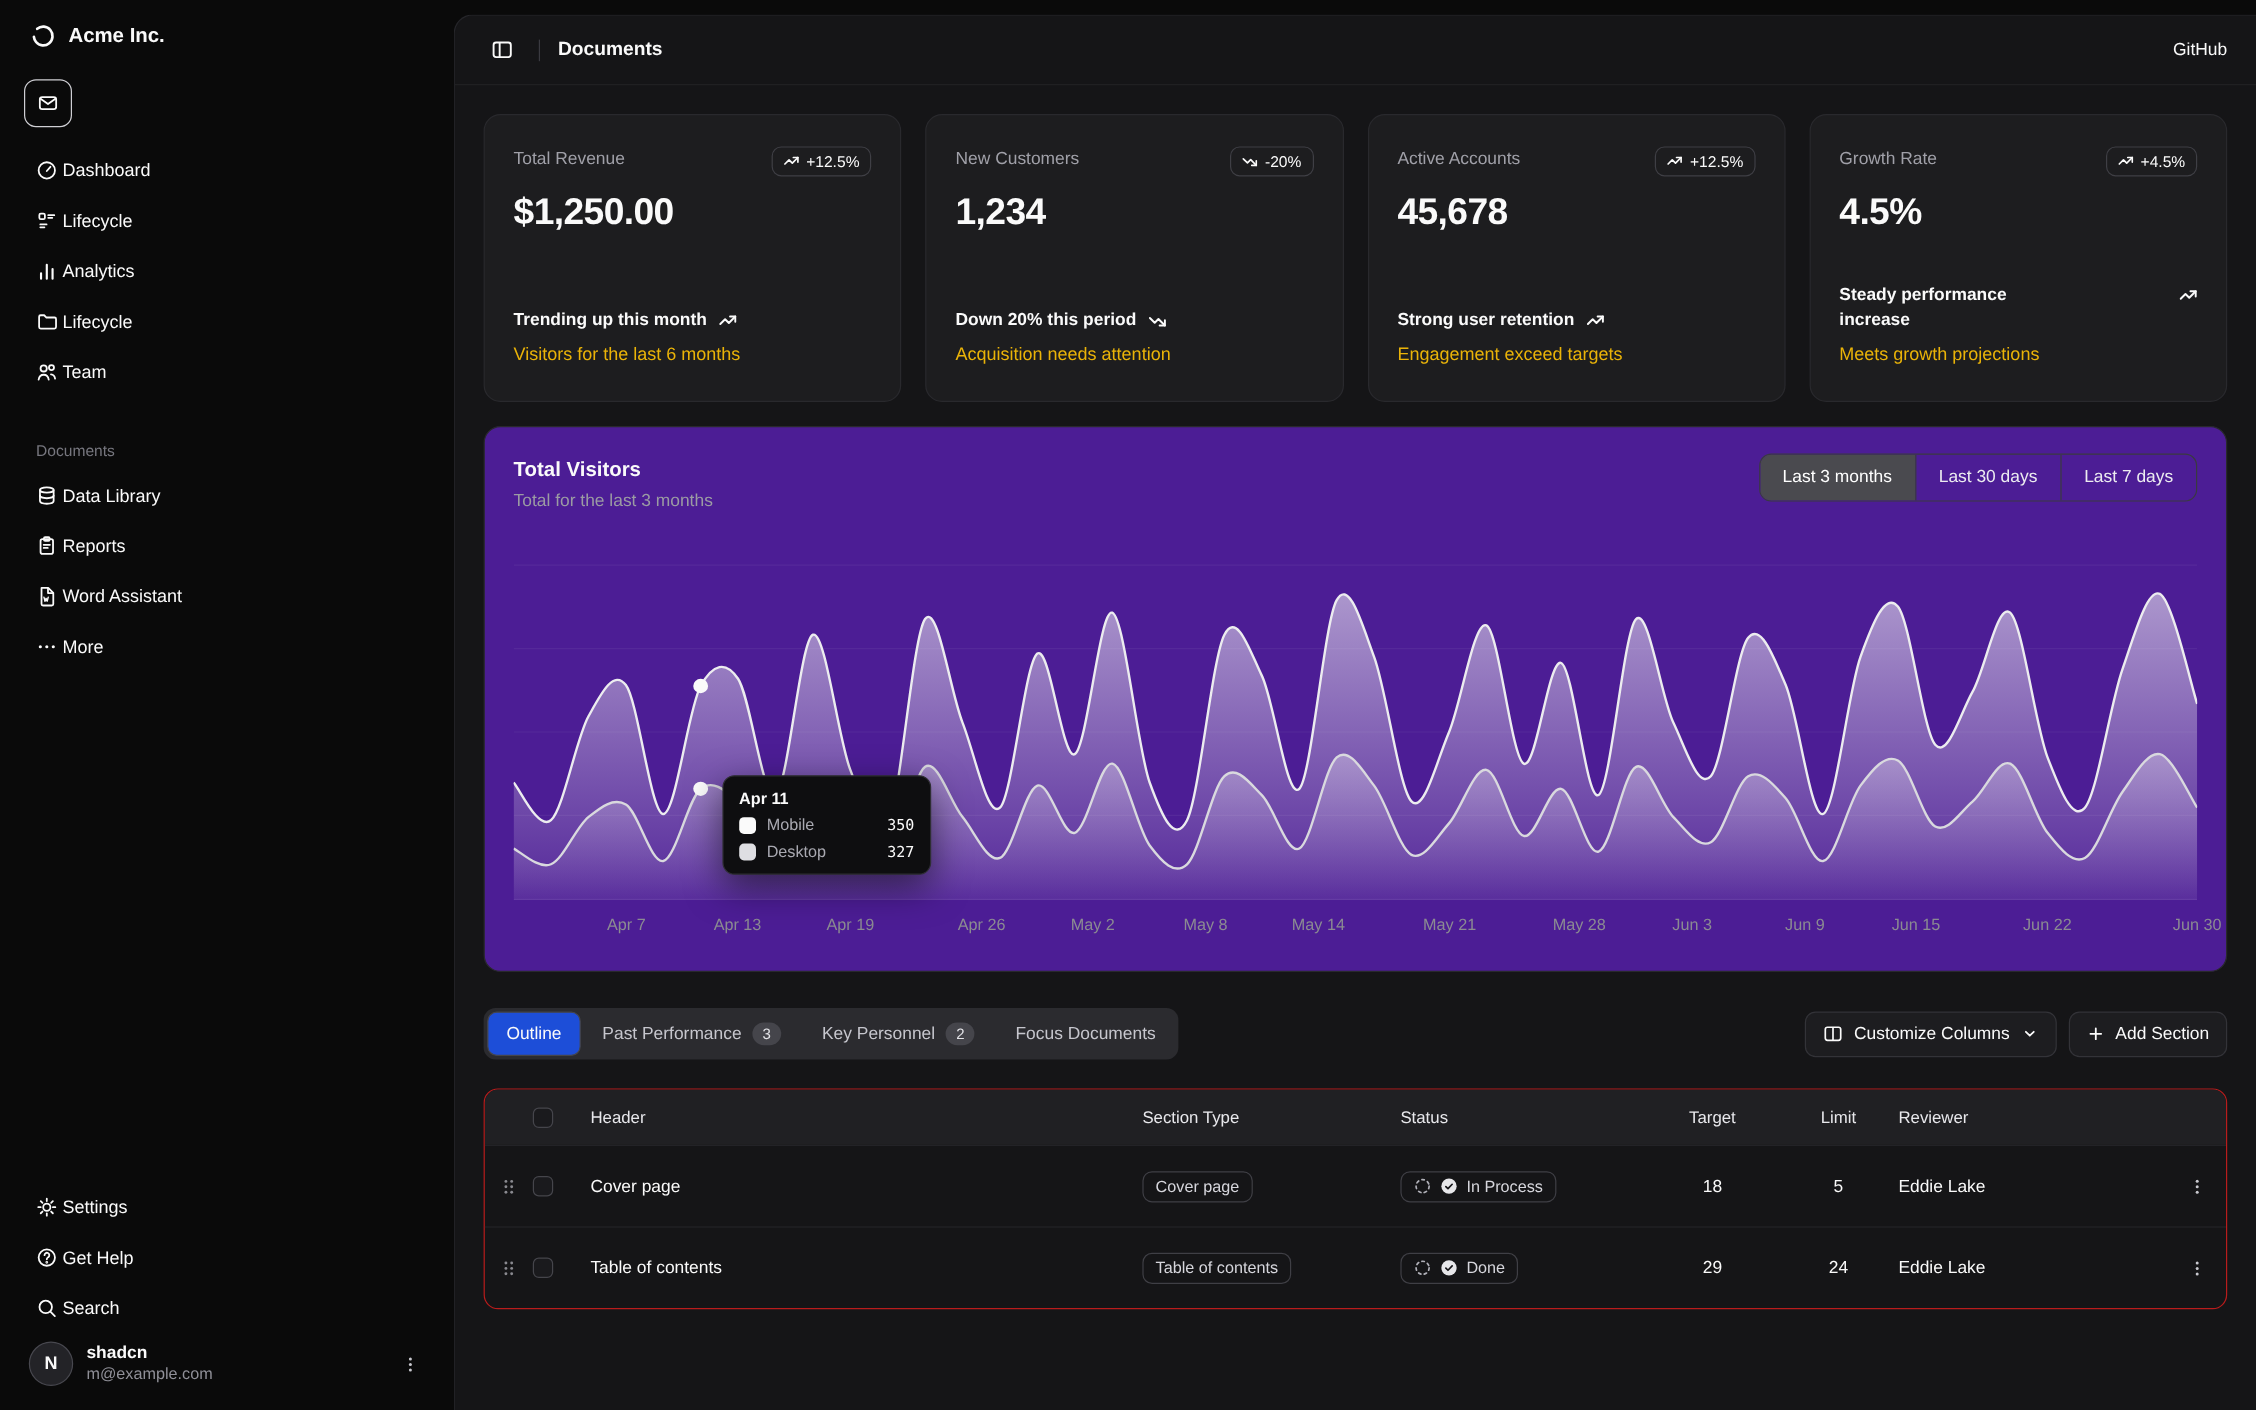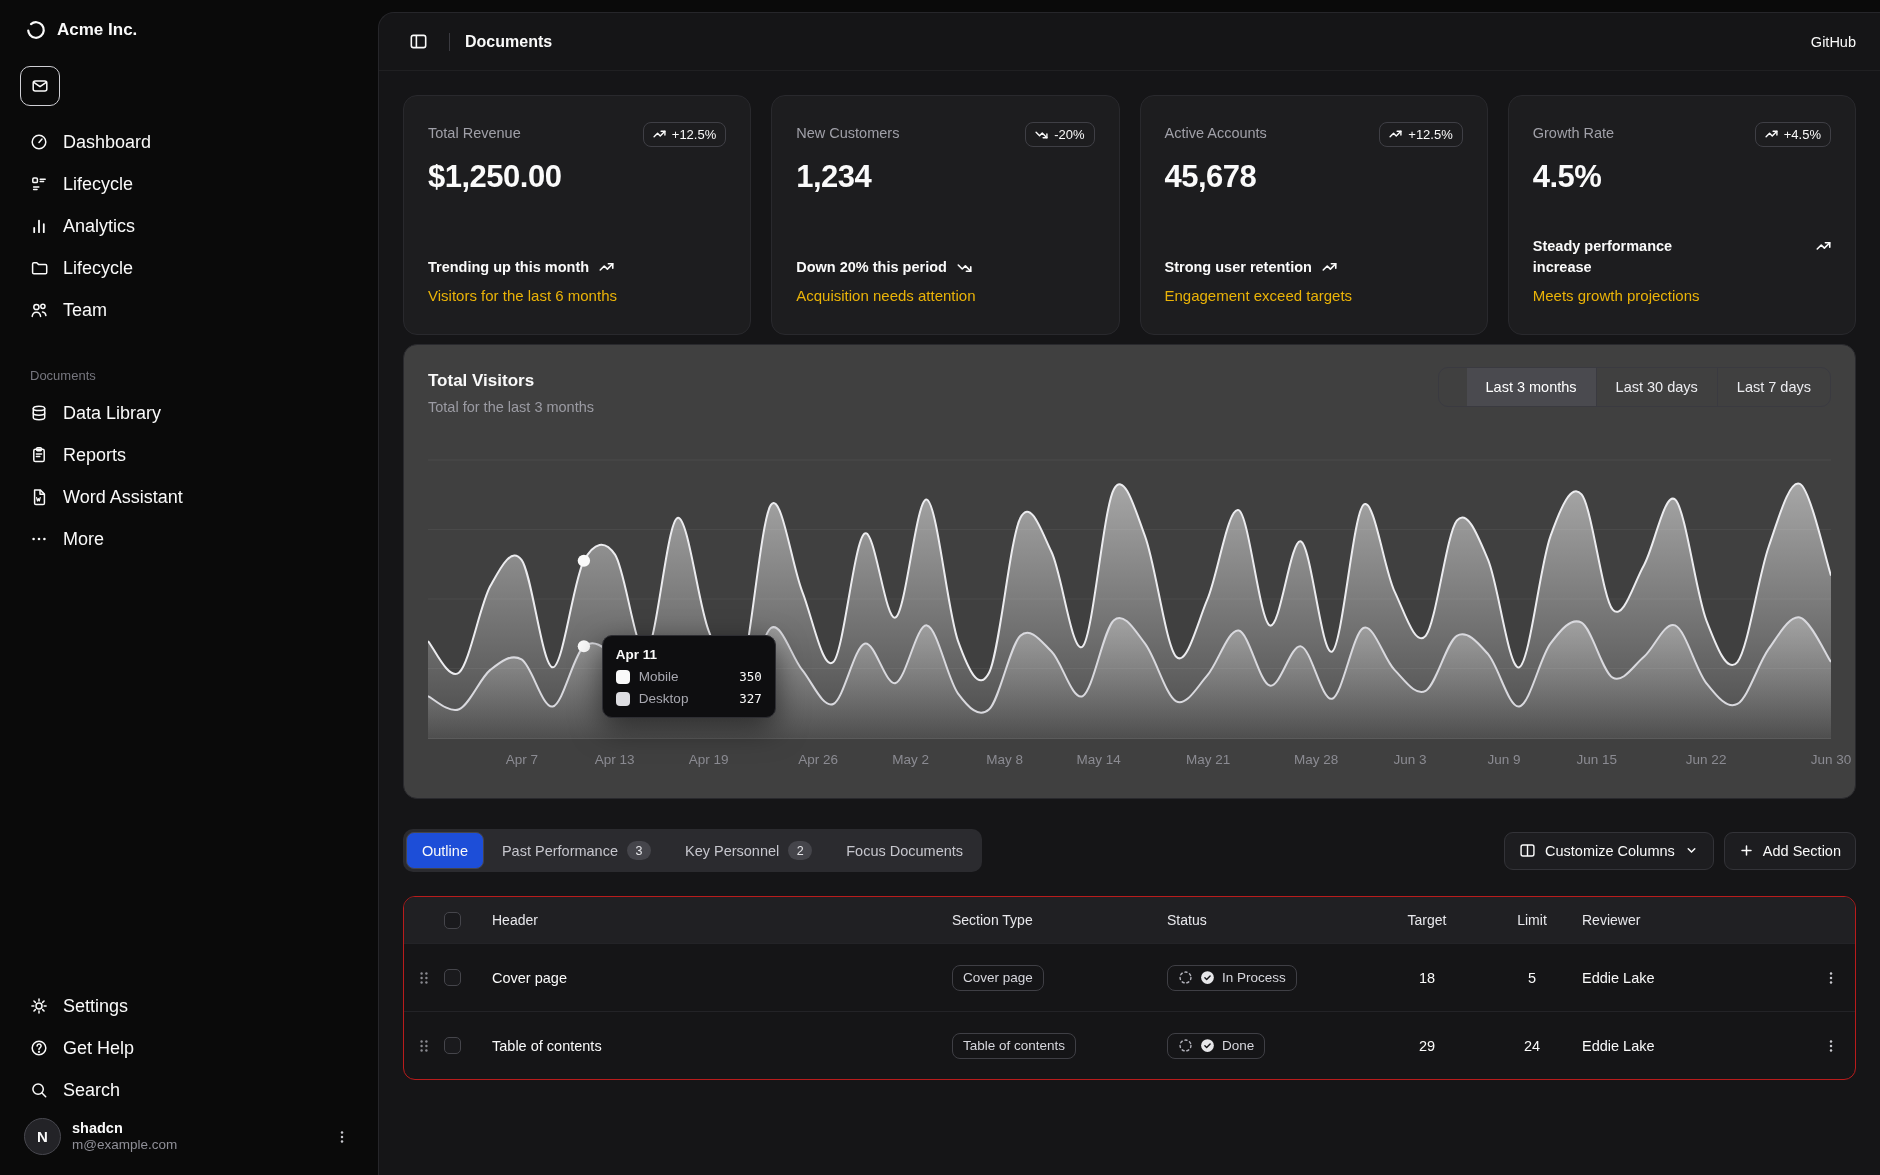--- a/index.html
+++ b/index.html
@@ -7,21 +7,21 @@
   body { background:#0a0a0a; color:#fafafa; font-family:"Liberation Sans",sans-serif; }
   .layout { display:flex; height:100%; }
 
   
   .sidebar { width:378px; flex-shrink:0; padding:18px 20px 16px; display:flex; flex-direction:column; }
   .brand { display:flex; align-items:center; gap:11px; font-size:17px; font-weight:700; padding:2px 6px; }
   .qc-row { display:flex; gap:10px; margin-top:24px; }
   .qc-btn { flex:1; height:40px; background:#fafafa; color:#141417; border:none; border-radius:10px; display:flex; align-items:center; gap:11px; padding:0 13px; font-size:15px; font-weight:500; font-family:inherit; cursor:pointer; }
   .mail-btn { width:40px; height:40px; background:transparent; border:1.5px solid #cfcfd4; border-radius:10px; display:flex; align-items:center; justify-content:center; cursor:pointer; }
   .nav { margin-top:16px; display:flex; flex-direction:column; gap:2px; }
-  .nav-item { display:flex; align-items:center; gap:15px; height:40px; padding:0 10px; border-radius:8px; font-size:18px; color:#fafafa; cursor:pointer; }
+  .nav-item { display:flex; align-items:center; gap:4px; height:40px; padding:0 10px; border-radius:8px; font-size:15px; color:#fafafa; cursor:pointer; }
   .nav-item svg { flex-shrink:0; }
   .section-label { margin-top:38px; padding:0 10px; font-size:13px; color:#76767e; }
   .nav.docs { margin-top:10px; }
   .sidebar-spacer { flex:1; }
   .user-row { display:flex; align-items:center; gap:11px; padding:8px 4px 4px; }
   .avatar { width:37px; height:37px; border-radius:50%; background:#232327; border:1px solid #48484f; display:flex; align-items:center; justify-content:center; font-weight:600; font-size:15px; }
   .user-meta { line-height:1.25; }
   .user-name { font-size:14.5px; font-weight:600; }
   .user-email { font-size:13.5px; color:#8f8f97; }
   .user-menu { margin-left:auto; background:none; border:none; cursor:pointer; padding:4px; }
@@ -42,24 +42,24 @@
   .card-label { font-size:14.5px; color:#a0a0a8; padding-top:3px; }
   .badge { display:inline-flex; gap:6px; align-items:center; border:1px solid #3f3f45; border-radius:8px; padding:4px 9px; font-size:13px; color:#fafafa; white-space:nowrap; }
   .card-value { margin-top:12px; font-size:31px; font-weight:700; letter-spacing:-0.5px; }
   .card-foot { margin-top:auto; padding-top:30px; }
   .foot-title { font-size:14.5px; font-weight:600; line-height:1.5; display:flex; gap:10px; align-items:flex-start; }
   .foot-title .ft-text { max-width:200px; }
   .foot-title svg { margin-top:3px; flex-shrink:0; }
   .foot-desc { margin-top:8px; font-size:15px; color:#eab308; }
 
   
-  .chart-card { margin-top:9px; background:#404040; border:1px solid #29292d; border-radius:14px; padding:26px 24px 22px; position:relative; }
+  .chart-card { margin-top:20px; background:#4c1d95; border:1px solid #29292d; border-radius:14px; padding:26px 24px 22px; position:relative; }
   .chart-title { font-size:17px; font-weight:700; }
   .chart-sub { margin-top:8px; font-size:14.5px; color:#9b9ba3; }
-  .range-group { position:absolute; top:22px; right:24px; display:flex; border:1px solid #3a3a40; border-radius:10px; overflow:hidden;padding-left:28px; }
+  .range-group { position:absolute; top:22px; right:24px; display:flex; border:1px solid #3a3a40; border-radius:10px; overflow:hidden; }
   .range-btn { height:38px; padding:0 19px; font-size:14.5px; font-family:inherit; display:flex; align-items:center; background:transparent; color:#ececf0; border:none; border-left:1px solid #3a3a40; cursor:pointer; }
   .range-btn:first-child { border-left:none; }
   .range-btn.active { background:#4a4a4f; color:#ffffff; }
   .chart-wrap { margin-top:42px; position:relative; }
   .chart-wrap svg.main-chart { display:block; width:100%; height:283px; }
   .x-ticks { position:relative; height:24px; margin-top:12px; font-size:13.5px; color:#8b8b92; }
   .x-ticks span { position:absolute; top:0; transform:translateX(-50%); white-space:nowrap; }
   .chart-tooltip { position:absolute; top:178px; width:174px; background:#0e0e10; border:1px solid #2e2e33; border-radius:10px; padding:11px 13px; box-shadow:0 10px 30px rgba(0,0,0,.55); z-index:5; }
   .tt-title { font-size:13.5px; font-weight:600; }
   .tt-row { display:flex; align-items:center; gap:9px; margin-top:7px; font-size:13.5px; color:#a8a8b0; }

